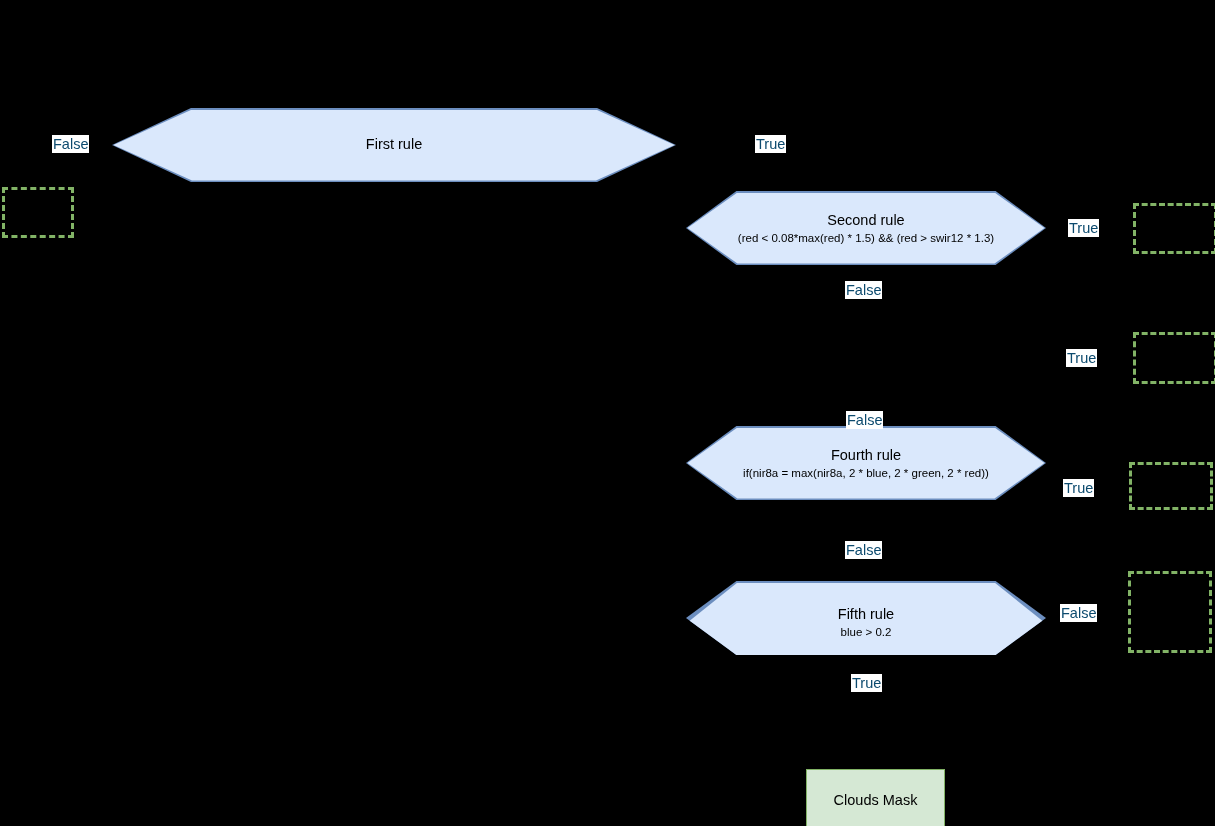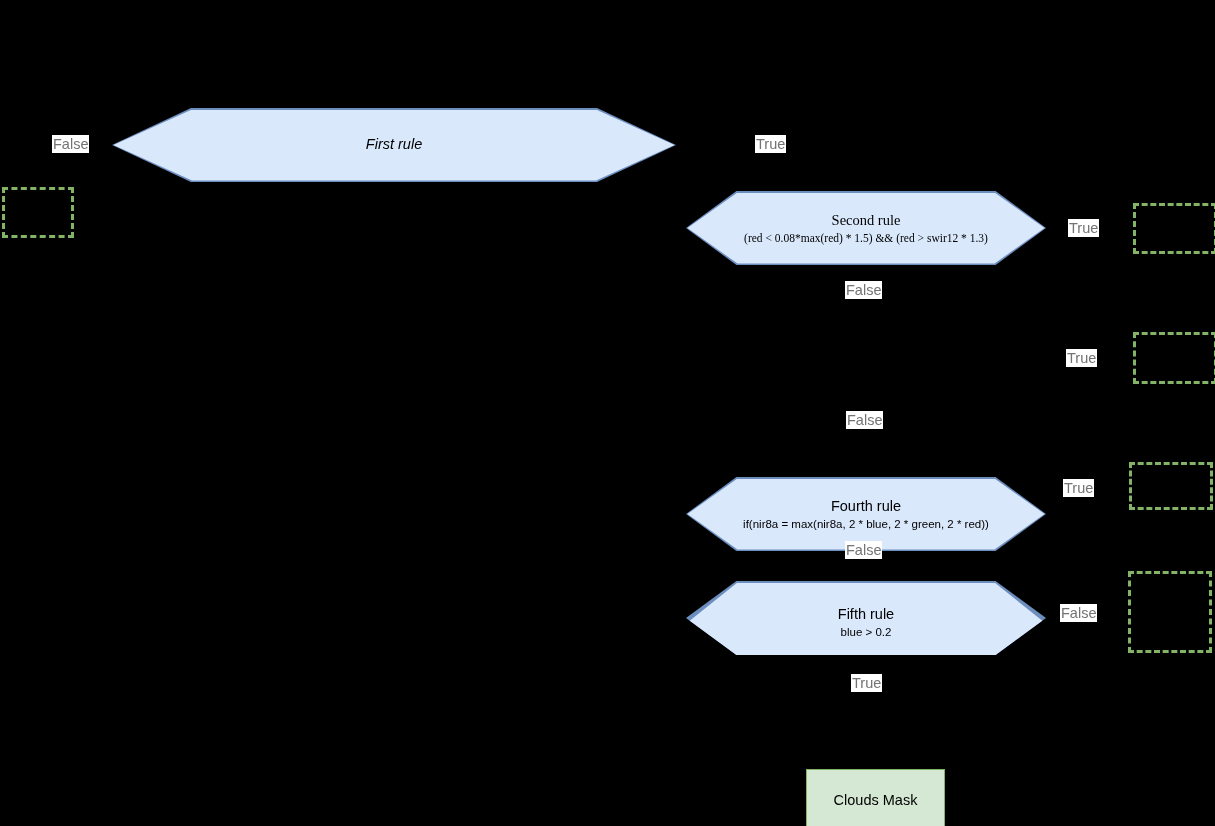--- a/index.html
+++ b/index.html
@@ -67,21 +67,21 @@
     position: absolute;
     box-sizing: border-box;
     border: 3px dashed #82b366;
     background: transparent;
   }
 
   
   .edge-label {
     position: absolute;
     background: #ffffff;
-    color: #737373;
+    color: #0c4a6e;
     font-size: 14.5px;
     line-height: 18px;
     padding: 0 1px;
     white-space: nowrap;
     text-align: center;
   }
 
   
   .connector {
     position: absolute;
@@ -104,34 +104,34 @@
   <div class="connector" style="left:1046px; top:358px; width:86px; height:1px;"></div>
   <div class="connector" style="left:866px; top:395px; width:1px; height:66px;"></div>
 
   <div class="connector" style="left:1046px; top:488px; width:83px; height:1px;"></div>
   <div class="connector" style="left:866px; top:525px; width:1px; height:56px;"></div>
 
   <div class="connector" style="left:1046px; top:613px; width:82px; height:1px;"></div>
   <div class="connector" style="left:866px; top:655px; width:1px; height:67px;"></div>
 
   <div class="hex-border" style="left:112px; top:108px; width:564px; height:74px;">
-    <div class="hex" style="left:1.5px; top:1.5px; width:561px; height:71px;font-style:italic;">
+    <div class="hex" style="left:1.5px; top:1.5px; width:561px; height:71px;">
       <div class="hex-title">First rule</div>
     </div>
   </div>
 
   <div class="hex-border" style="left:686px; top:191px; width:360px; height:74px;">
-    <div class="hex" style="left:1.5px; top:1.5px; width:357px; height:71px;font-family:Liberation Serif, serif;">
+    <div class="hex" style="left:1.5px; top:1.5px; width:357px; height:71px;">
       <div class="hex-title">Second rule</div>
       <div class="hex-expr">(red &lt; 0.08*max(red) * 1.5) &amp;&amp; (red &gt; swir12 * 1.3)</div>
     </div>
   </div>
 
 
-  <div class="hex-border" style="left:686px; top:477px; width:360px; height:74px;">
+  <div class="hex-border" style="left:686px; top:426px; width:360px; height:74px;">
     <div class="hex" style="left:1.5px; top:1.5px; width:357px; height:71px;">
       <div class="hex-title">Fourth rule</div>
       <div class="hex-expr">if(nir8a = max(nir8a, 2 * blue, 2 * green, 2 * red))</div>
     </div>
   </div>
 
   <div class="hex-border" style="left:686px; top:581px; width:360px; height:74px;">
     <div class="hex" style="left:1.5px; top:1.5px; width:357px; height:80px;">
       <div class="hex-title">Fifth rule</div>
       <div class="hex-expr">blue &gt; 0.2</div>

